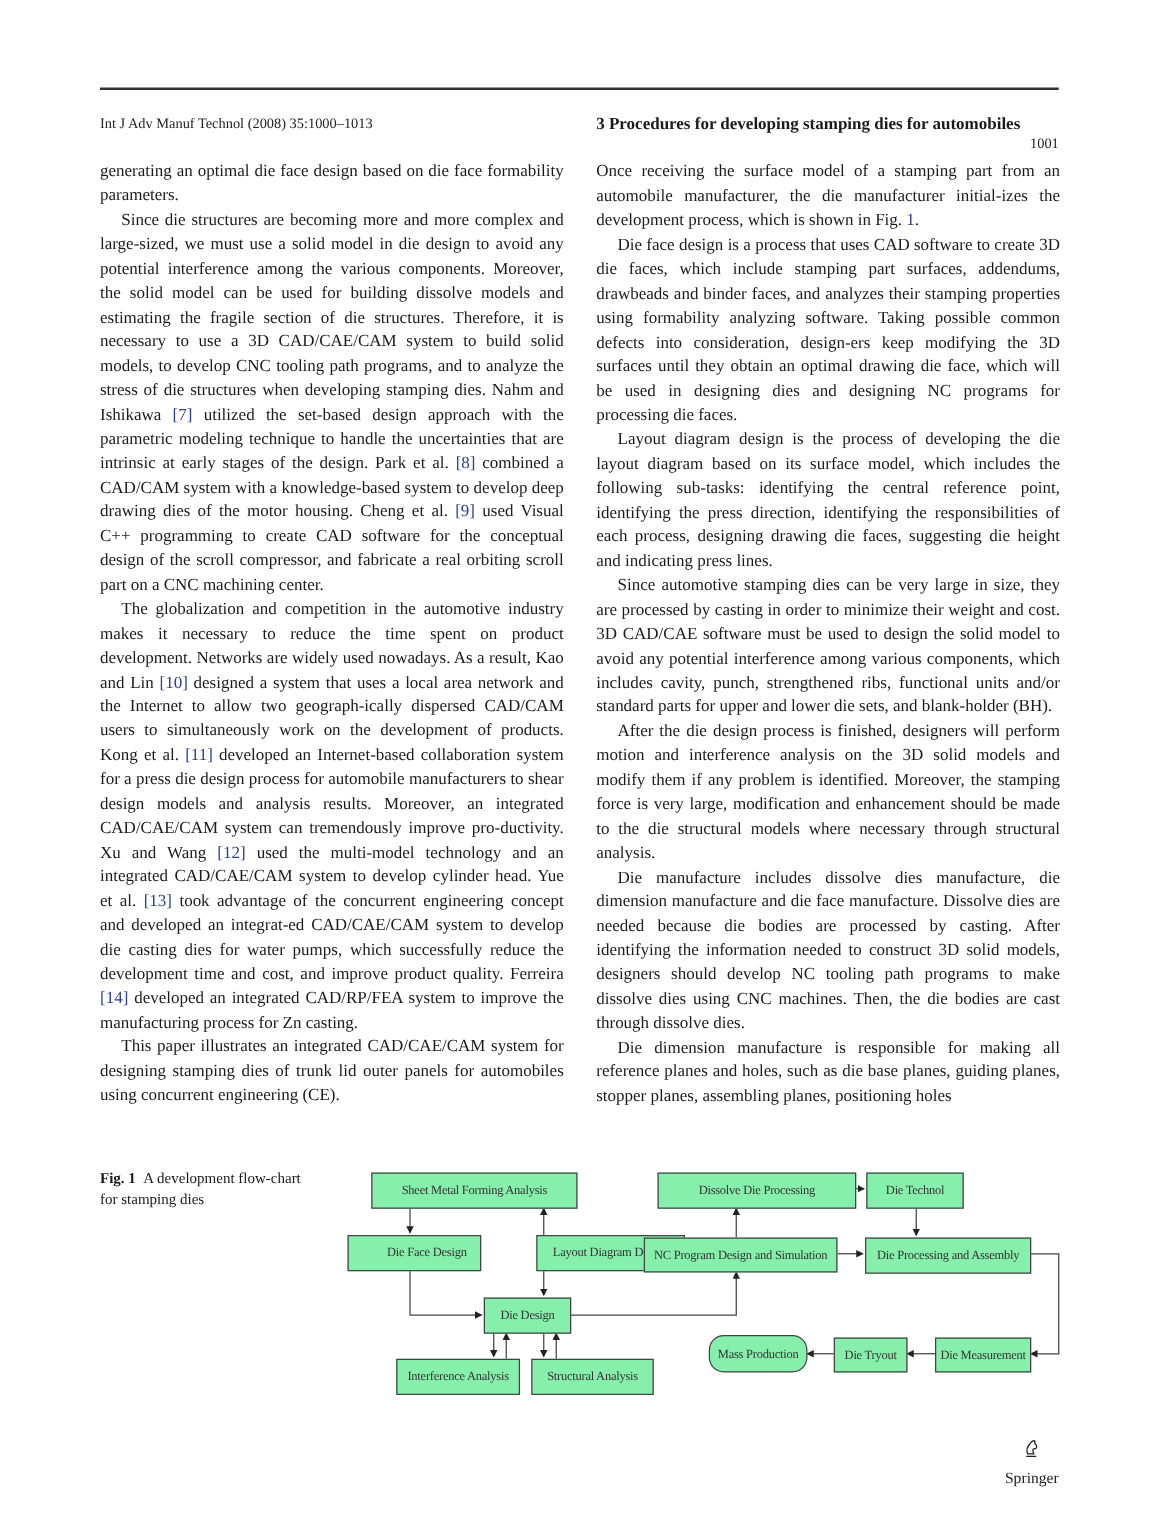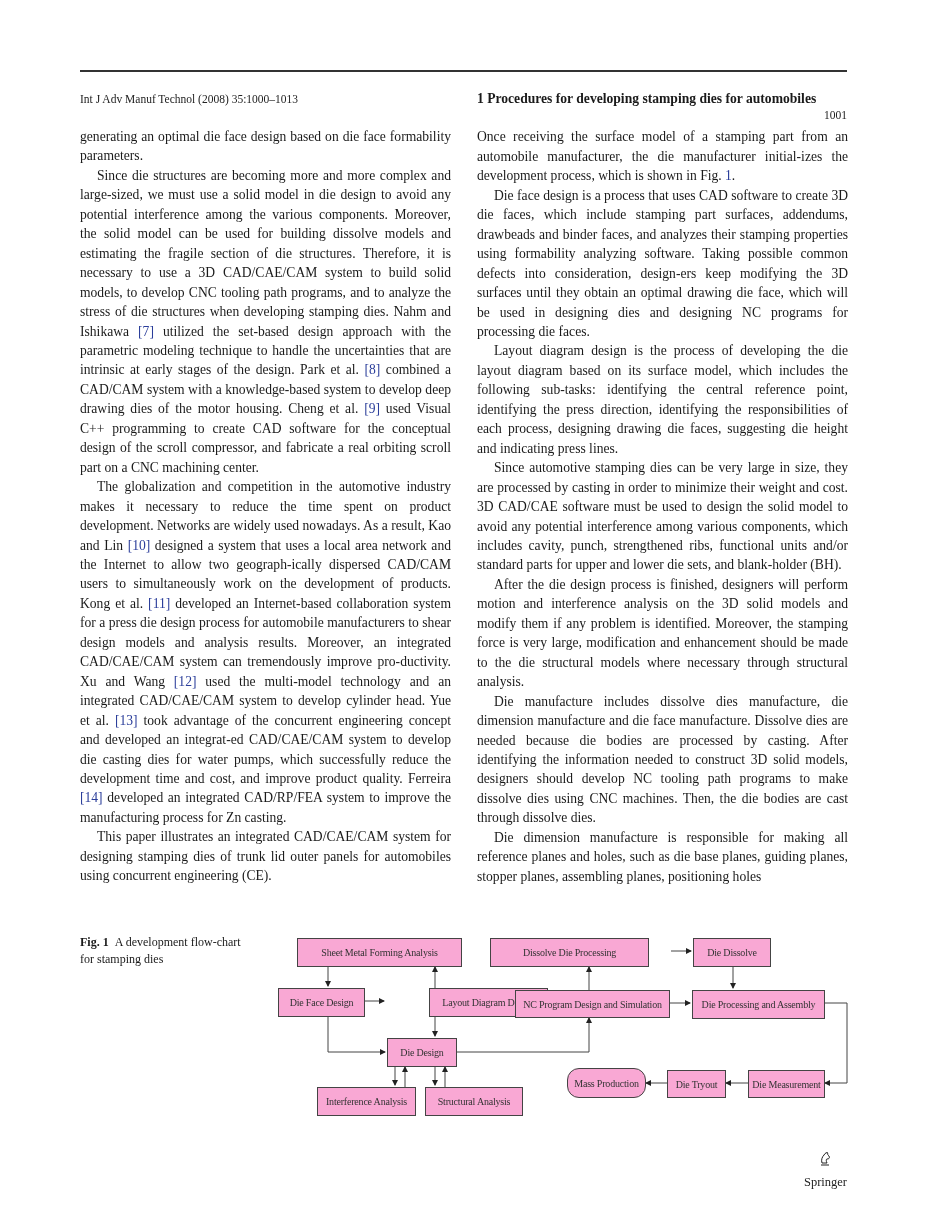--- a/index.html
+++ b/index.html
@@ -17,21 +17,21 @@
   .col-right { left: 477px; }
   .col p { margin: 0; }
   .col p.indent { text-indent: 17px; }
   .cite { color: #2a3d9a; }
   .section-title { font-weight: bold; font-size: 13.6px; line-height: 19.45px; margin: 0 0 19px 0; text-align: left; }
 
   .figcap { position: absolute; left: 80px; top: 934px; width: 170px; font-size: 12px; line-height: 17px; }
   .figcap b { font-weight: bold; }
 
   .flow { position: absolute; left: 0; top: 0; width: 925px; height: 1230px; pointer-events: none; }
-  .box { position: absolute; border: 1px solid #444; background: #f9a8d4; font-size: 10px;
+  .box { position: absolute; border: 1px solid #444; background: #86efac; font-size: 10px;
          display: flex; align-items: center; justify-content: center; color: #333; white-space: nowrap;
          letter-spacing: -0.2px; pointer-events: auto; }
 
   .footer { position: absolute; right: 78px; top: 1151px; font-size: 12.5px; color: #222; display: flex; align-items: center; gap: 4px; flex-direction: column; }
   .footer svg { width: 14px; height: 16px; }
 </style>
 </head>
 <body>
 
 <div class="header">
@@ -41,21 +41,21 @@
 <div class="header-rule"></div>
 
 <div class="col col-left">
   <p><span>generating an optimal die face design based on die face formability parameters.</span></p>
   <p class="indent"><span>Since die structures are becoming more and more complex and large-sized, we must use a solid model in die design to avoid any potential interference among the various components. Moreover, the solid model can be used for building dissolve models and estimating the fragile section of die structures. Therefore, it is necessary to use a 3D CAD/CAE/CAM system to build solid models, to develop CNC tooling path programs, and to analyze the stress of die structures when developing stamping dies. Nahm and Ishikawa </span><a class="cite">[7]</a><span> utilized the set-based design approach with the parametric modeling technique to handle the uncertainties that are intrinsic at early stages of the design. Park et al. </span><a class="cite">[8]</a><span> combined a CAD/CAM system with a knowledge-based system to develop deep drawing dies of the motor housing. Cheng et al. </span><a class="cite">[9]</a><span> used Visual C++ programming to create CAD software for the conceptual design of the scroll compressor, and fabricate a real orbiting scroll part on a CNC machining center.</span></p>
   <p class="indent"><span>The globalization and competition in the automotive industry makes it necessary to reduce the time spent on product development. Networks are widely used nowadays. As a result, Kao and Lin </span><a class="cite">[10]</a><span> designed a system that uses a local area network and the Internet to allow two geograph-ically dispersed CAD/CAM users to simultaneously work on the development of products. Kong et al. </span><a class="cite">[11]</a><span> developed an Internet-based collaboration system for a press die design process for automobile manufacturers to shear design models and analysis results. Moreover, an integrated CAD/CAE/CAM system can tremendously improve pro-ductivity. Xu and Wang </span><a class="cite">[12]</a><span> used the multi-model technology and an integrated CAD/CAE/CAM system to develop cylinder head. Yue et al. </span><a class="cite">[13]</a><span> took advantage of the concurrent engineering concept and developed an integrat-ed CAD/CAE/CAM system to develop die casting dies for water pumps, which successfully reduce the development time and cost, and improve product quality. Ferreira </span><a class="cite">[14]</a><span> developed an integrated CAD/RP/FEA system to improve the manufacturing process for Zn casting.</span></p>
   <p class="indent"><span>This paper illustrates an integrated CAD/CAE/CAM system for designing stamping dies of trunk lid outer panels for automobiles using concurrent engineering (CE).</span></p>
 </div>
 
 <div class="col col-right">
-  <h2 class="section-title">1 Procedures for developing stamping dies for automobiles</h2>
+  <h2 class="section-title">3 Procedures for developing stamping dies for automobiles</h2>
   <p><span>Once receiving the surface model of a stamping part from an automobile manufacturer, the die manufacturer initial-izes the development process, which is shown in Fig. </span><a class="cite">1</a><span>.</span></p>
   <p class="indent">Die face design is a process that uses CAD software to create 3D die faces, which include stamping part surfaces, addendums, drawbeads and binder faces, and analyzes their stamping properties using formability analyzing software. Taking possible common defects into consideration, design-ers keep modifying the 3D surfaces until they obtain an optimal drawing die face, which will be used in designing dies and designing NC programs for processing die faces.</p>
   <p class="indent">Layout diagram design is the process of developing the die layout diagram based on its surface model, which includes the following sub-tasks: identifying the central reference point, identifying the press direction, identifying the responsibilities of each process, designing drawing die faces, suggesting die height and indicating press lines.</p>
   <p class="indent">Since automotive stamping dies can be very large in size, they are processed by casting in order to minimize their weight and cost. 3D CAD/CAE software must be used to design the solid model to avoid any potential interference among various components, which includes cavity, punch, strengthened ribs, functional units and/or standard parts for upper and lower die sets, and blank-holder (BH).</p>
   <p class="indent">After the die design process is finished, designers will perform motion and interference analysis on the 3D solid models and modify them if any problem is identified. Moreover, the stamping force is very large, modification and enhancement should be made to the die structural models where necessary through structural analysis.</p>
   <p class="indent">Die manufacture includes dissolve dies manufacture, die dimension manufacture and die face manufacture. Dissolve dies are needed because die bodies are processed by casting. After identifying the information needed to construct 3D solid models, designers should develop NC tooling path programs to make dissolve dies using CNC machines. Then, the die bodies are cast through dissolve dies.</p>
   <p class="indent">Die dimension manufacture is responsible for making all reference planes and holes, such as die base planes, guiding planes, stopper planes, assembling planes, positioning holes</p>
 </div>
 
 <div class="figcap">
@@ -100,27 +100,27 @@
 
     <line x1="395" y1="1065" x2="395" y2="1085" marker-end="url(#ah)"></line>
     <line x1="405" y1="1087" x2="405" y2="1067" marker-end="url(#ah)"></line>
 
     <line x1="435" y1="1065" x2="435" y2="1085" marker-end="url(#ah)"></line>
     <line x1="445" y1="1087" x2="445" y2="1067" marker-end="url(#ah)"></line>
   </g>
 </svg>
 
 <div class="box" style="left:297px;top:938px;width:163px;height:27px;">Sheet Metal Forming Analysis</div>
-<div class="box" style="left:278px;top:988px;width:85px;height:27px;">Die Face Design</div>
+<div class="box" style="left:278px;top:988px;width:85px;height:27px;padding-left:20px;">Die Face Design</div>
 <div class="box" style="left:386px;top:988px;width:117px;height:27px;margin-left:43px;">Layout Diagram Design</div>
 <div class="box" style="left:387px;top:1038px;width:68px;height:27px;">Die Design</div>
 <div class="box" style="left:317px;top:1087px;width:97px;height:27px;">Interference Analysis</div>
 <div class="box" style="left:425px;top:1087px;width:96px;height:27px;">Structural Analysis</div>
-<div class="box" style="left:490px;top:938px;width:157px;height:27px;">Dissolve Die Processing</div>
-<div class="box" style="left:693px;top:938px;width:76px;height:27px;">Die Dissolve</div>
+<div class="box" style="left:526px;top:938px;width:157px;height:27px;">Dissolve Die Processing</div>
+<div class="box" style="left:693px;top:938px;width:76px;height:27px;">Die Technol</div>
 <div class="box" style="left:515px;top:990px;width:153px;height:26px;">NC Program Design and Simulation</div>
 <div class="box" style="left:692px;top:990px;width:131px;height:27px;">Die Processing and Assembly</div>
 <div class="box" style="left:567px;top:1068px;width:77px;height:28px;border-radius:12px;">Mass Production</div>
 <div class="box" style="left:667px;top:1070px;width:57px;height:26px;">Die Tryout</div>
 <div class="box" style="left:748px;top:1070px;width:75px;height:26px;">Die Measurement</div>
 
 <div class="footer">
   <span>
     <svg viewBox="0 0 14 16" xmlns="http://www.w3.org/2000/svg">
       <path d="M3,14 L11,14 M4,12 C3,9 4,6 6,4 C7,2 9,1 10,2 C9,3 10,4 11,5 C12,7 11,8 9,8 C8,8 8,10 9,12 Z" fill="none" stroke="#222" stroke-width="1"></path>

